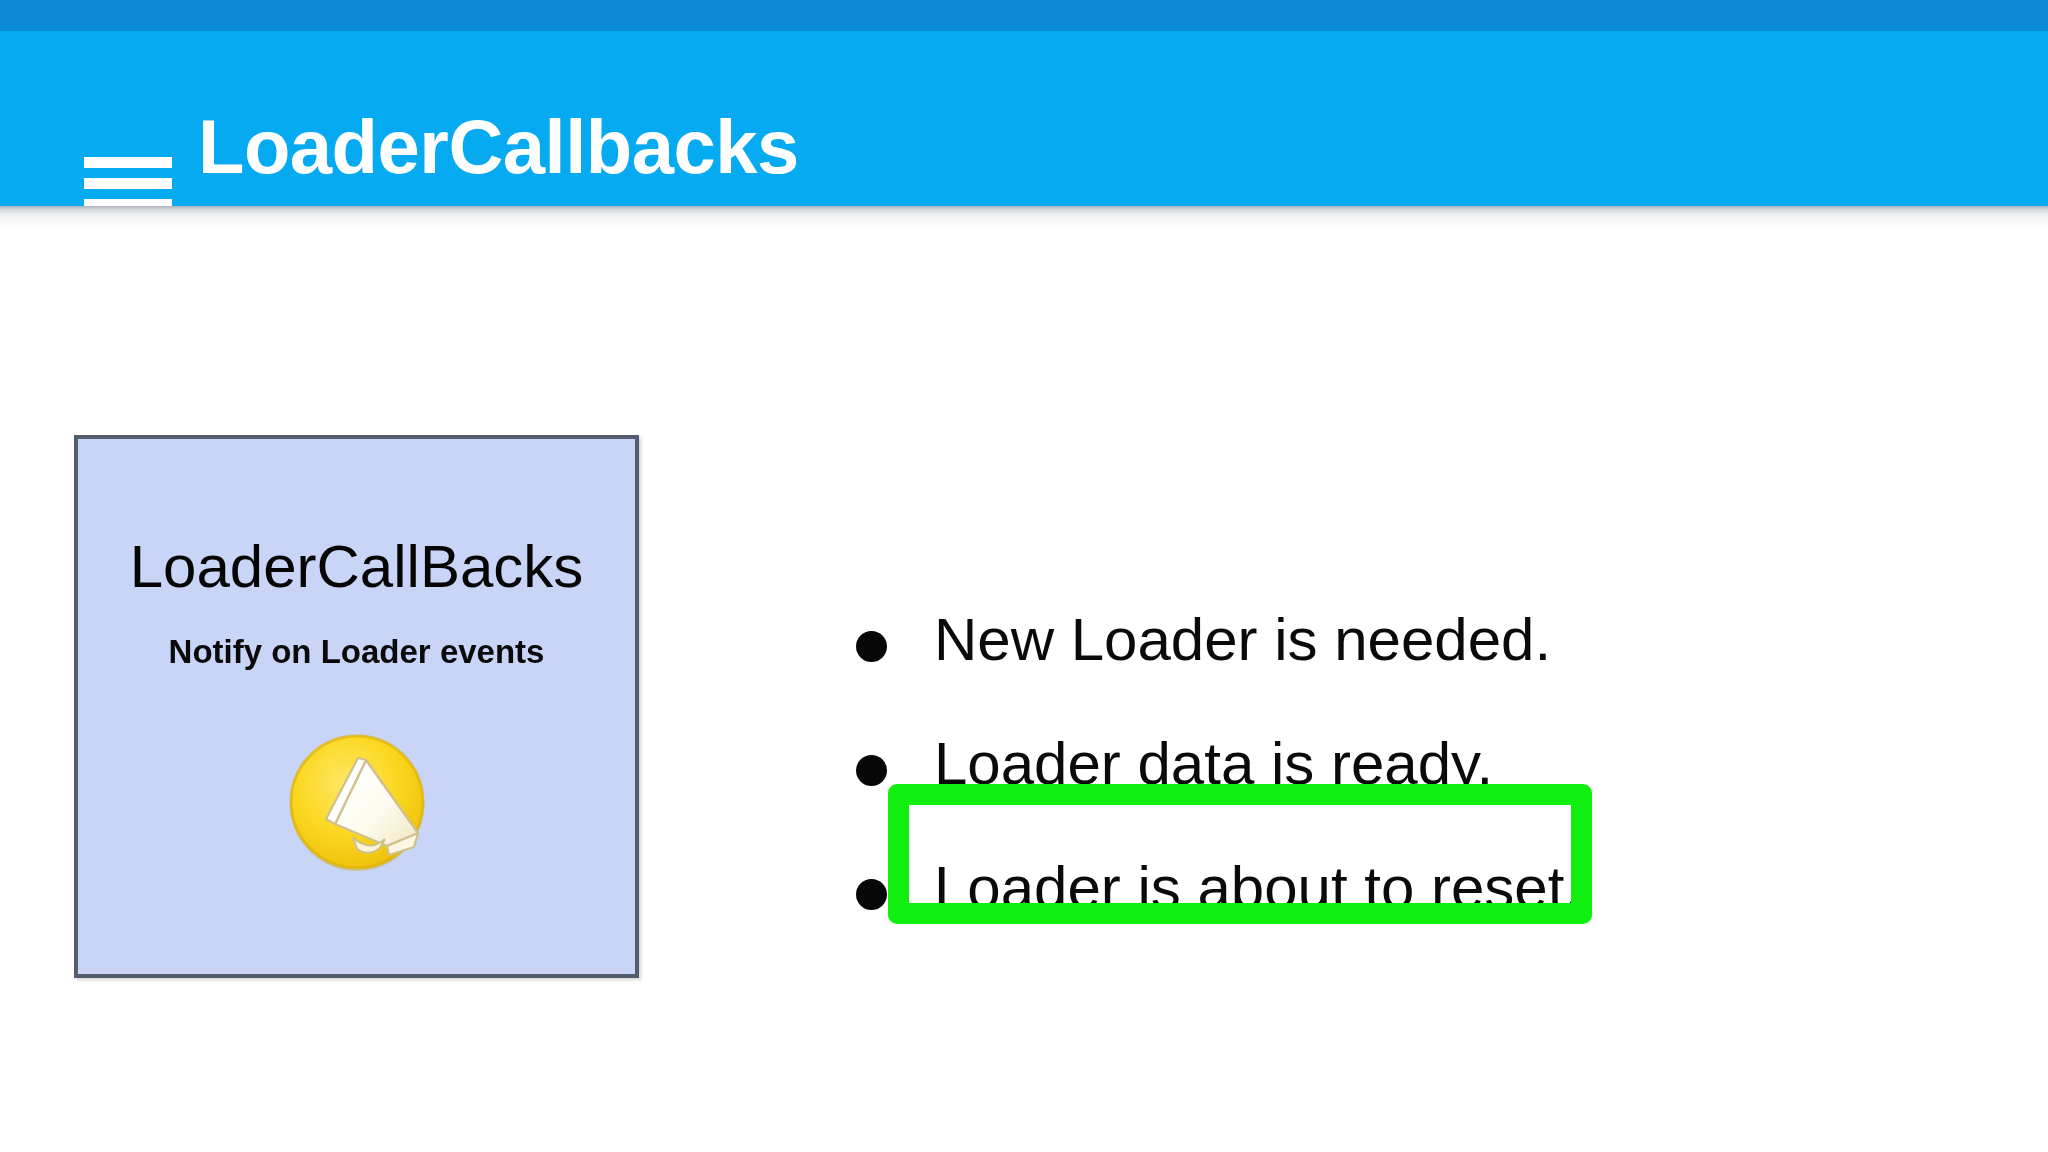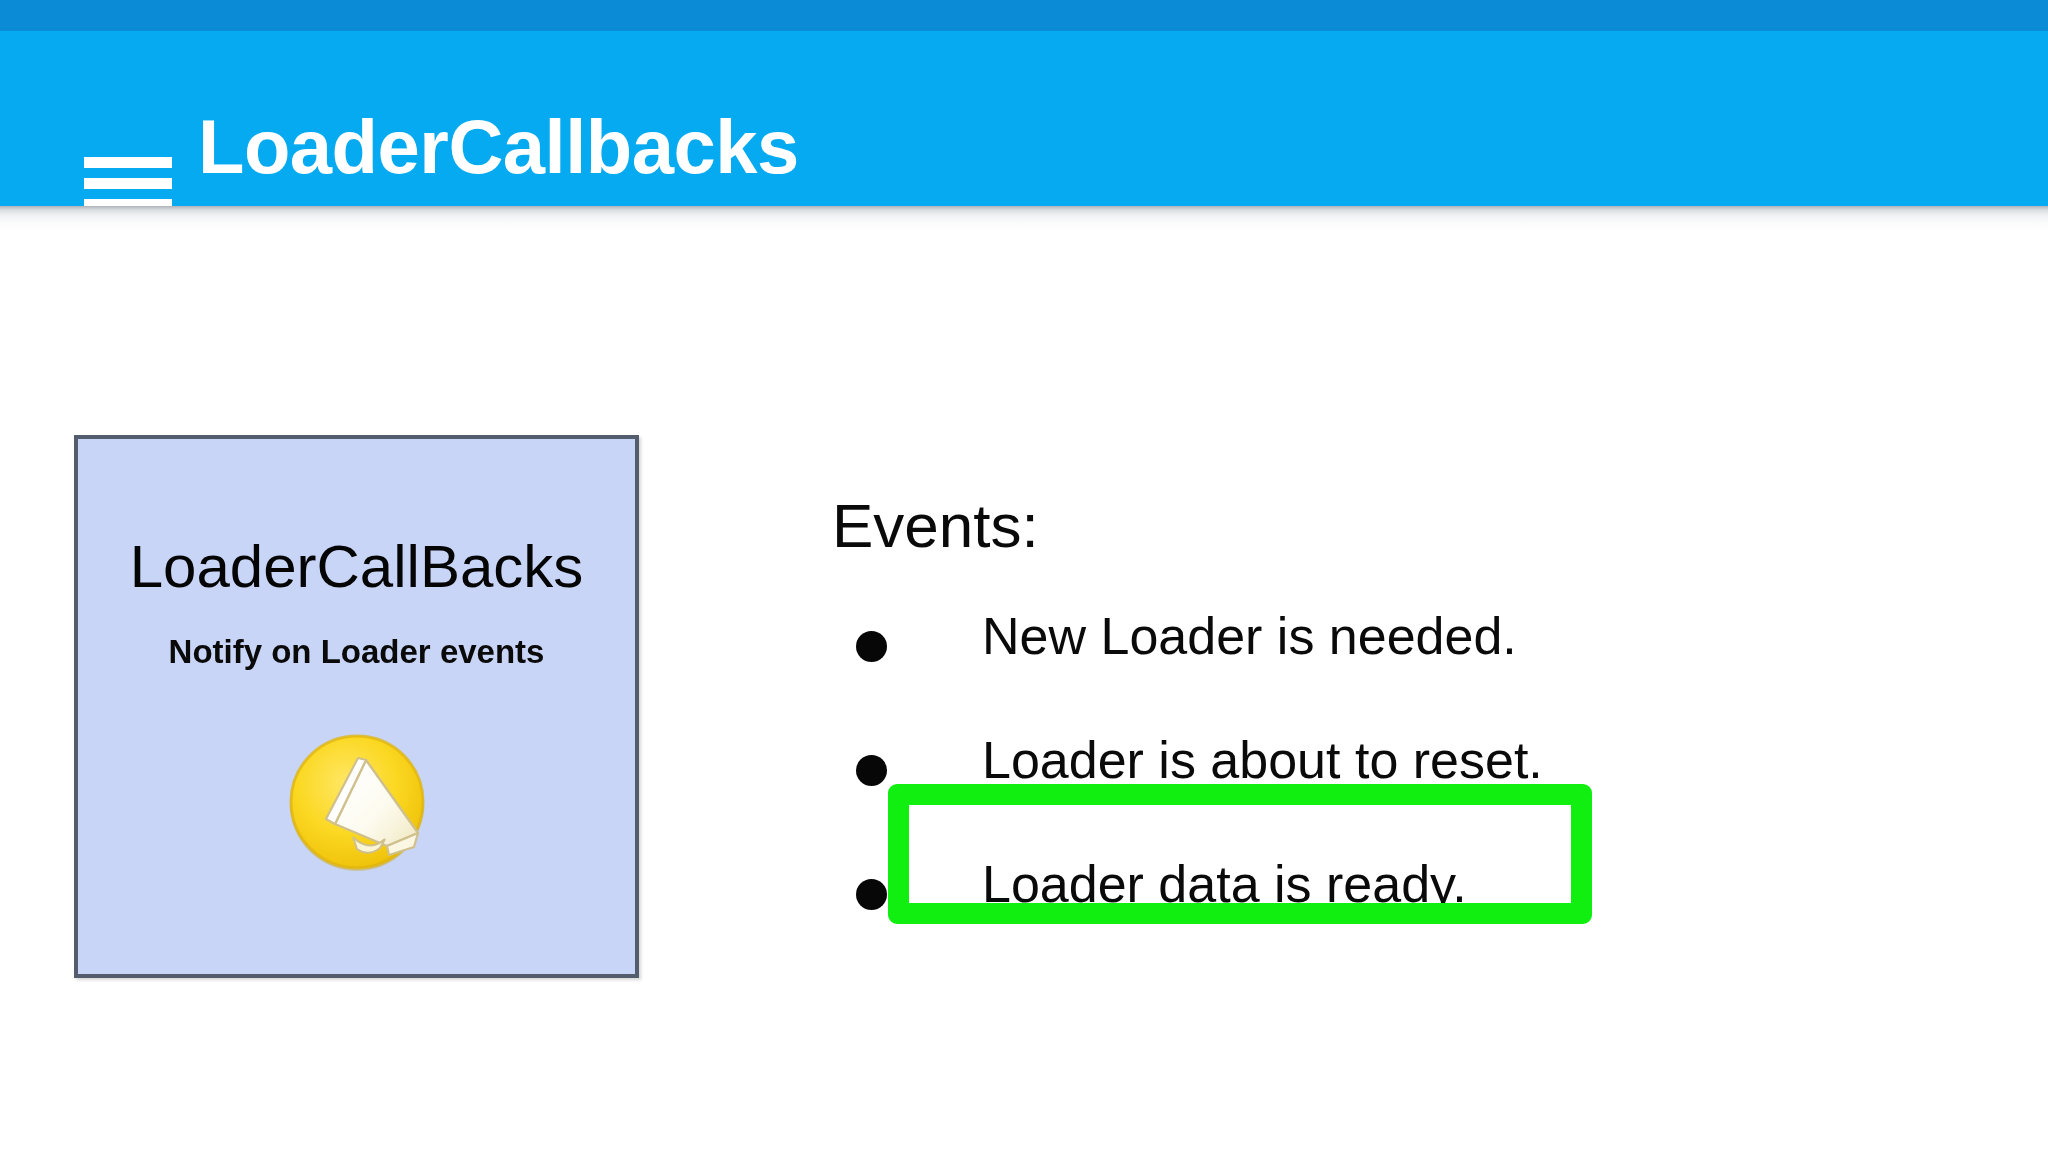--- a/index.html
+++ b/index.html
@@ -166,25 +166,24 @@
     top: 47px;
     width: 31px;
     height: 31px;
     border-radius: 50%;
     background: #070707;
   }
   .event-text {
     position: absolute;
     left: 94px;
     top: 26px;
-    font-size: 52px;
+    font-size: 60px;
     line-height: 1;
     color: #0a0a0a;
     white-space: nowrap;
-    margin-left: 48px;
   }
 
   
   .event-highlight {
     position: absolute;
     left: 888px;
     top: 552px;
     width: 704px;
     height: 140px;
     border: 21px solid #11ef11;
@@ -249,36 +248,35 @@
 
           <path d="M83 31 L52 95 L43 90 L75 29 Z" fill="#ffffff" stroke="#cfc08c" stroke-width="2.2" stroke-linejoin="round"></path>
 
           <path d="M104 117 L135 104 L131 118 L106 126 Z" fill="#fbf7e3" stroke="#cfc08c" stroke-width="2.2" stroke-linejoin="round"></path>
 
           <path d="M70 108 q16 16 32 2 l-5 9 q-12 9 -23 1 z" fill="#fdf6d6" stroke="#cfc08c" stroke-width="2"></path>
         </svg>
       </div>
     </div>
 
-    <div class="events-heading">Events:</div>
 
     <div class="event-list">
 
       <div class="event-item is-highlighted">
         <span class="event-bullet"></span>
         <span class="event-text">New Loader is needed.</span>
       </div>
 
       <div class="event-item">
         <span class="event-bullet"></span>
-        <span class="event-text">Loader is about to reset.</span>
+        <span class="event-text">Loader data is ready.</span>
       </div>
 
       <div class="event-item">
         <span class="event-bullet"></span>
-        <span class="event-text">Loader data is ready.</span>
+        <span class="event-text">Loader is about to reset.</span>
       </div>
     </div>
 
     <div class="event-highlight"></div>
 
   </div>
 </div>
 
 </body></html>

